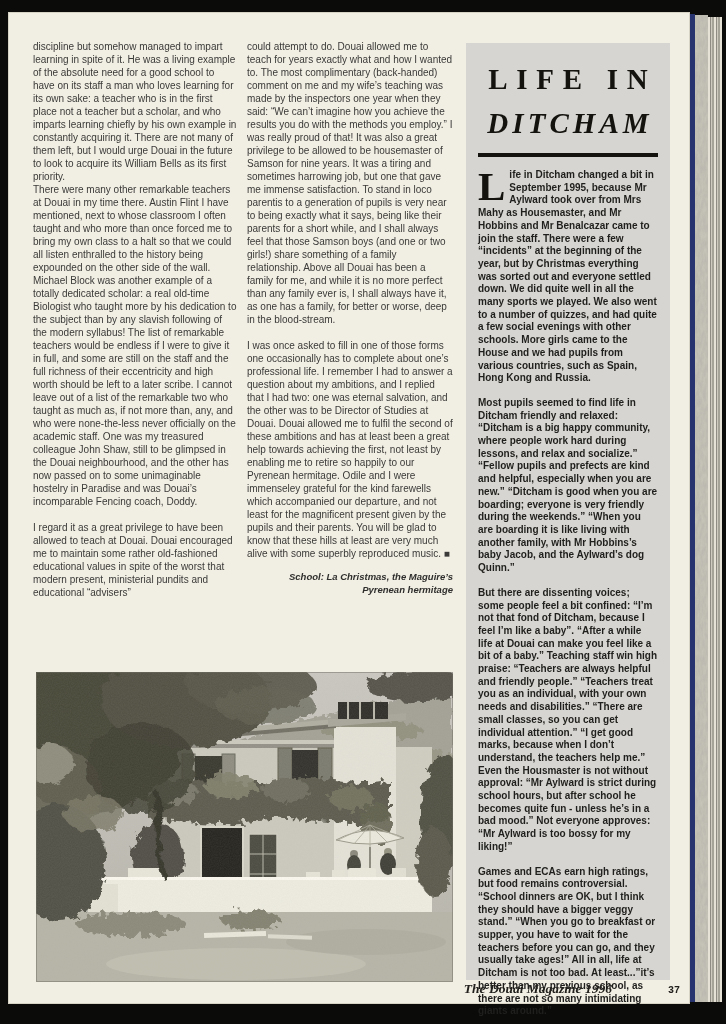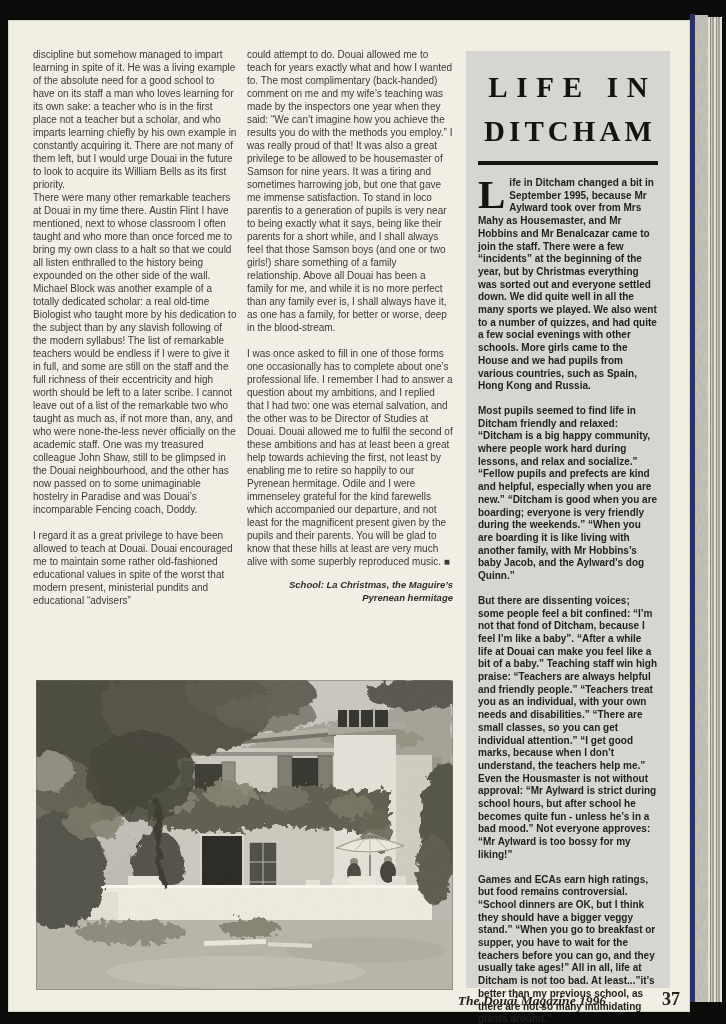--- a/index.html
+++ b/index.html
@@ -4,21 +4,21 @@
 <style>
   html,body{margin:0;padding:0;}
   body{
     width:726px;height:1024px;position:relative;overflow:hidden;
     background:#0b0b0a;
     font-family:"Liberation Sans",sans-serif;
   }
   .scan{position:absolute;inset:0;background:#0b0b0a;}
   
   .page{
-    position:absolute;left:8px;top:20px;width:682px;height:992px;
+    position:absolute;left:8px;top:12px;width:682px;height:992px;
     background:#f1eee3;
     box-shadow:0 0 0 1px #d8d4c5 inset;
   }
   
   .col{position:absolute;top:28px;color:#3a3a38;font-size:10px;line-height:13px;}
   .col1{left:25px;width:205px;}
   .col2{left:239px;width:206px;}
   .col p{margin:0;}
   .col p.gap{margin-top:13px;}
   .caption{
@@ -26,39 +26,39 @@
     font-style:italic;font-weight:bold;font-size:9.5px;line-height:12.5px;color:#2e2e2c;
   }
   
   .sidebar{
     position:absolute;left:458px;top:31px;width:204px;height:937px;
     background:#d7d5d1;box-sizing:border-box;padding:10px 12px 11px 12px;
   }
   .sb-title{margin:4px 0 0 0;text-align:center;color:#14130e;
     font-family:"Liberation Serif",serif;font-weight:700;font-size:29px;line-height:44px;}
   .sb-title .t1{display:block;letter-spacing:.30em;margin-right:-.30em;}
-  .sb-title .t2{display:block;letter-spacing:.14em;margin-right:-.14em;}
+  .sb-title .t2{display:block;letter-spacing:.14em;margin-right:-.14em;font-style:italic;}
   .sb-rule{height:4px;background:#14130e;margin:8px 0 12px 0;}
   .sb-body{color:#1f1f1d;font-weight:700;font-size:10px;line-height:12.7px;}
   .sb-body p{margin:0;}
   .sb-body p.gap{margin-top:12px;}
   .dropcap{
     float:left;font-family:"Liberation Serif",serif;font-weight:700;
     font-size:41px;line-height:33px;padding:1px 4px 0 0;color:#14130e;
   }
   
   .photo{position:absolute;left:28px;top:660px;width:417px;height:310px;margin:0;}
   .photo svg{display:block;}
   
   .footer{
     position:absolute;top:969px;right:10px;display:flex;align-items:baseline;gap:56px;
     font-family:"Liberation Serif",serif;font-style:italic;font-weight:700;
     font-size:13.5px;color:#22211d;
   }
-  .footer .pnum{font-style:normal;font-family:Liberation Serif, serif;font-size:18px;font-weight:700;}
+  .footer .pnum{font-style:normal;font-family:Liberation Mono, monospace;font-size:10px;font-weight:700;}
   
   .edge-blue{position:absolute;left:690px;top:14px;width:5px;height:988px;background:#27336e;}
   .edge-mottle{position:absolute;left:695px;top:15px;width:13px;height:987px;overflow:hidden;}
   .edge-stripes{
     position:absolute;left:708px;top:17px;width:14px;height:985px;
     background:repeating-linear-gradient(90deg,#e6e3d6 0 2px,#8f8d83 2px 3px,#cfccbf 3px 4px,#a5a398 4px 6px);
   }
 </style>
 </head>
 <body>

